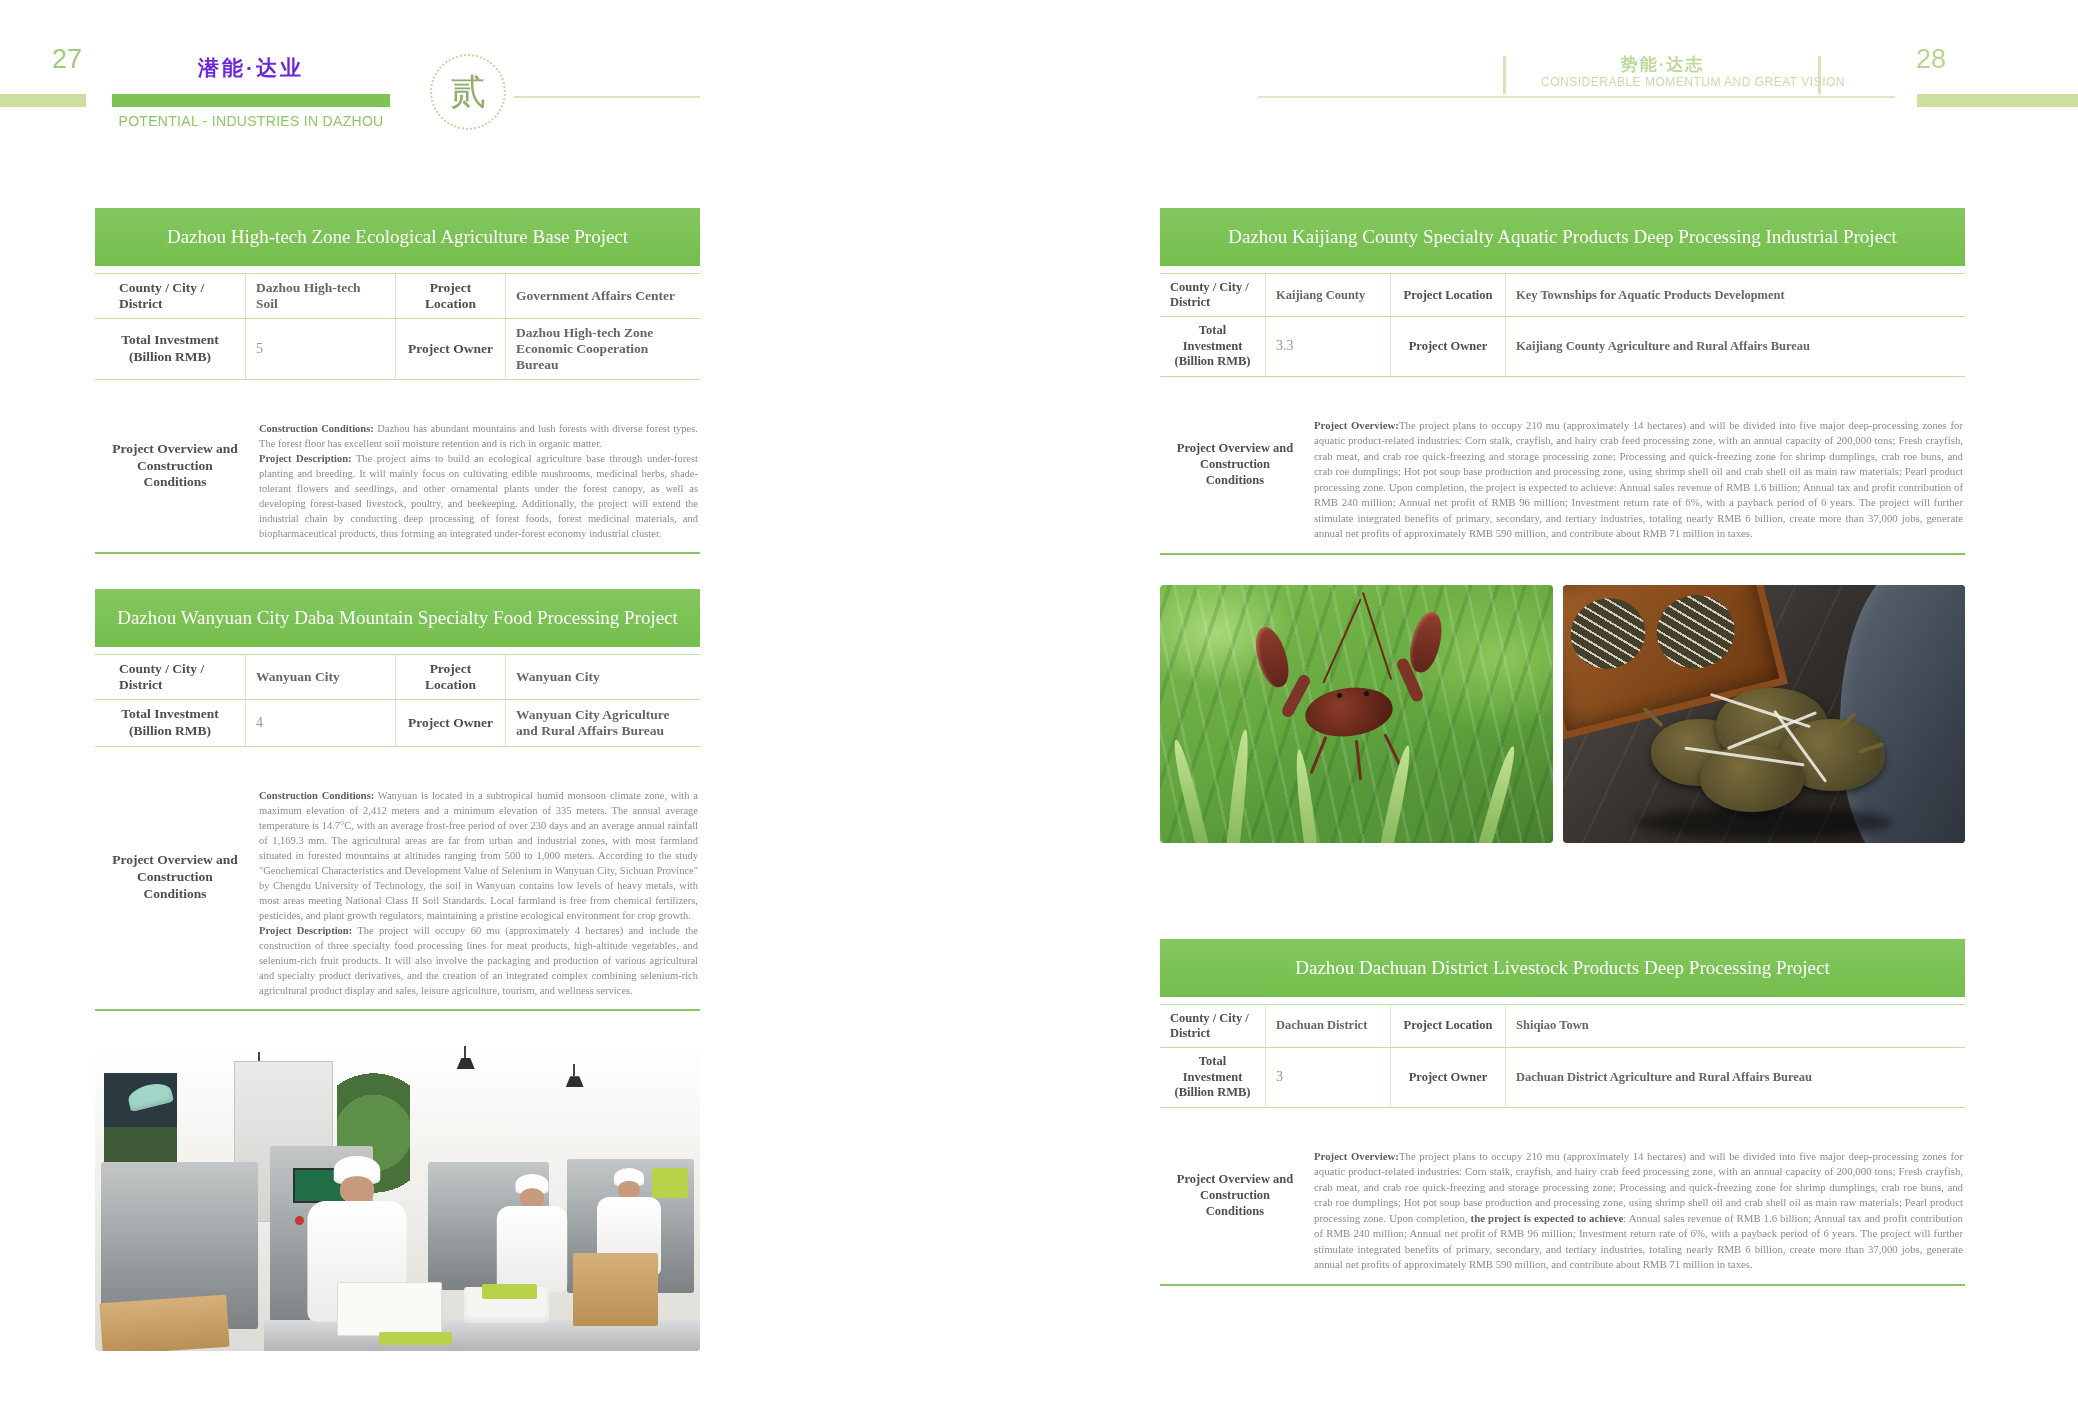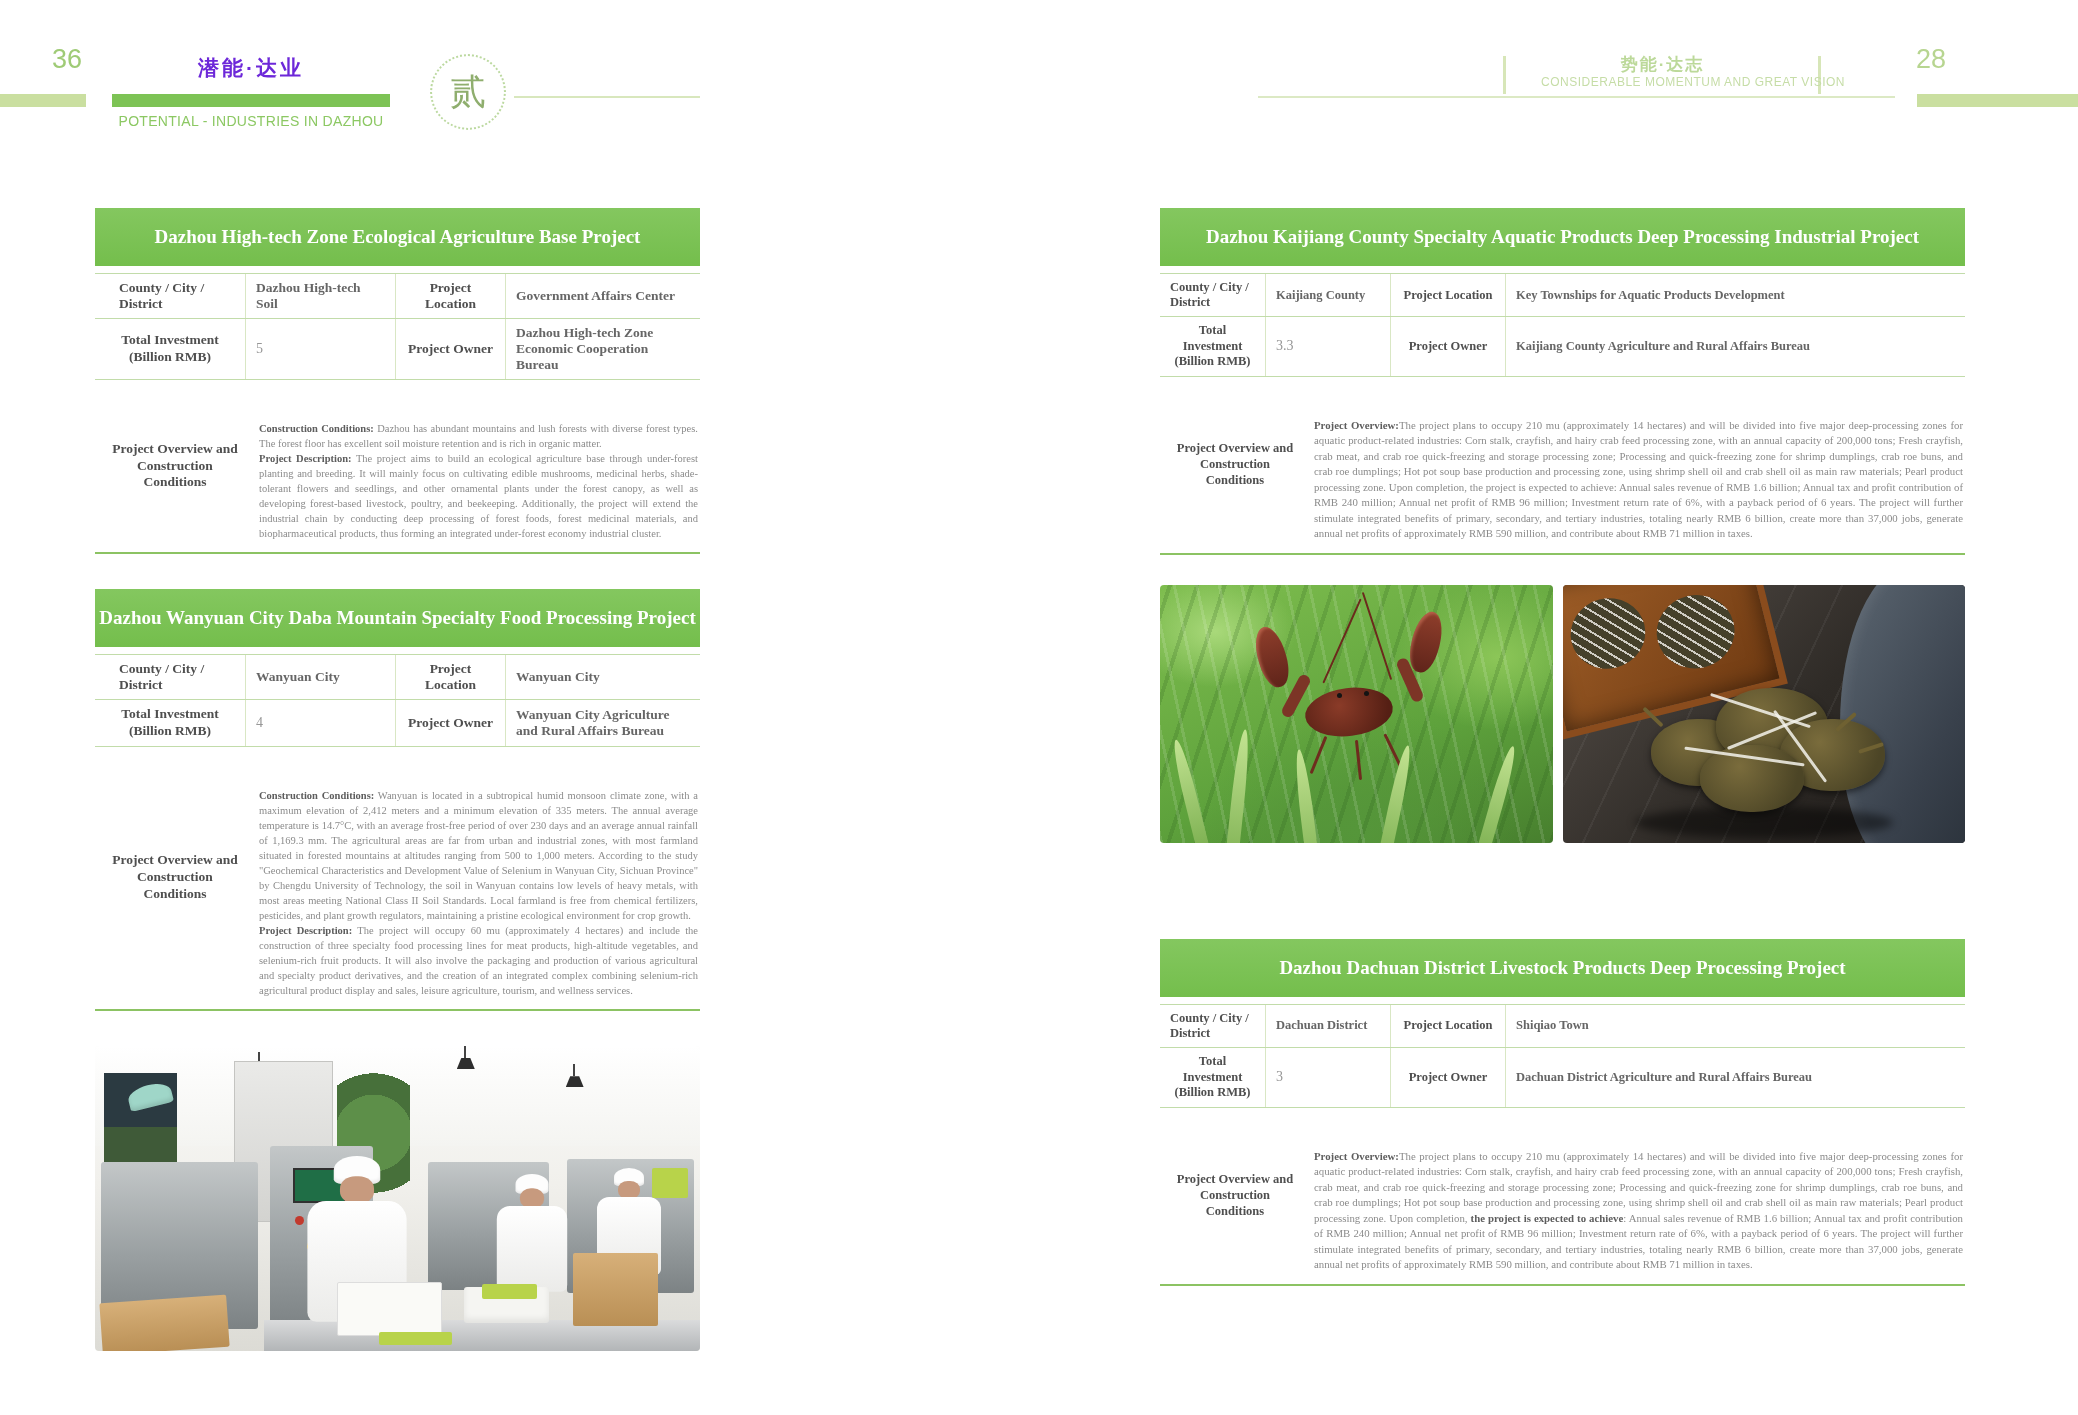--- a/index.html
+++ b/index.html
@@ -26,21 +26,21 @@
             font-weight:bold;color:#bcd99a;letter-spacing:2px;font-family:"Liberation Sans",sans-serif;}
   .en-right{position:absolute;left:1480px;top:75px;width:365px;text-align:right;font-size:12px;
             color:#c6dda7;letter-spacing:.5px;font-family:"Liberation Sans",sans-serif;}
   .hr-underline{position:absolute;left:1258px;top:96px;width:637px;height:2px;background:#dce9c4;}
   
   .col{position:absolute;top:208px;}
   .col-left{left:95px;width:605px;}
   .col-right{left:1160px;width:805px;}
   
   .card .bar{height:58px;background:linear-gradient(180deg,#84c75f,#74be4c);display:flex;align-items:center;
-             justify-content:center;color:#ffffff;font-weight:bold;font-size:19px;white-space:nowrap;}
+             justify-content:center;color:#ffffff;font-weight:normal;font-size:19px;white-space:nowrap;}
   .card .sep{height:1px;background:#c2dcaa;margin-top:7px;}
   .trow{display:grid;border-bottom:1px solid #c2dcaa;}
   .col-left .r12{grid-template-columns:150px 150px 110px 1fr;}
   .col-right .r12{grid-template-columns:105px 125px 115px 1fr;}
   .col-left .r3{grid-template-columns:160px 1fr;border-bottom:2px solid #8cc363;}
   .col-right .r3{grid-template-columns:150px 1fr;border-bottom:2px solid #8cc363;}
   .cell{display:flex;align-items:center;padding:6px 10px;box-sizing:border-box;}
   .r12 .cell + .cell{border-left:1px solid #d9e7c4;}
   .lbl{font-weight:bold;color:#4f4f4f;}
   .col-left .lbl,.col-left .val{font-size:13.5px;}
@@ -120,21 +120,21 @@
   .cord{position:absolute;height:3px;background:rgba(245,243,236,.85);border-radius:2px;}
   .crleg{position:absolute;width:4px;height:26px;background:#6f6132;border-radius:2px;}
   .pshadow{position:absolute;left:18%;bottom:2%;width:64%;height:12%;background:rgba(0,0,0,.45);
            border-radius:50%;filter:blur(4px);}
 </style>
 </head>
 <body>
 
 <div class="sheet">
 
-  <div class="pg-num pg-left">36</div>
+  <div class="pg-num pg-left">27</div>
   <div class="edge-bar edge-left"></div>
   <div class="cn-left">潜能·达业</div>
   <div class="bar-left"></div>
   <div class="en-left">POTENTIAL - INDUSTRIES IN DAZHOU</div>
   <div class="seal">
     <span class="seal-char">贰</span>
   </div>
   <div class="seal-line"></div>
 
   <div class="hr-vbar" style="left:1503px;"></div>

